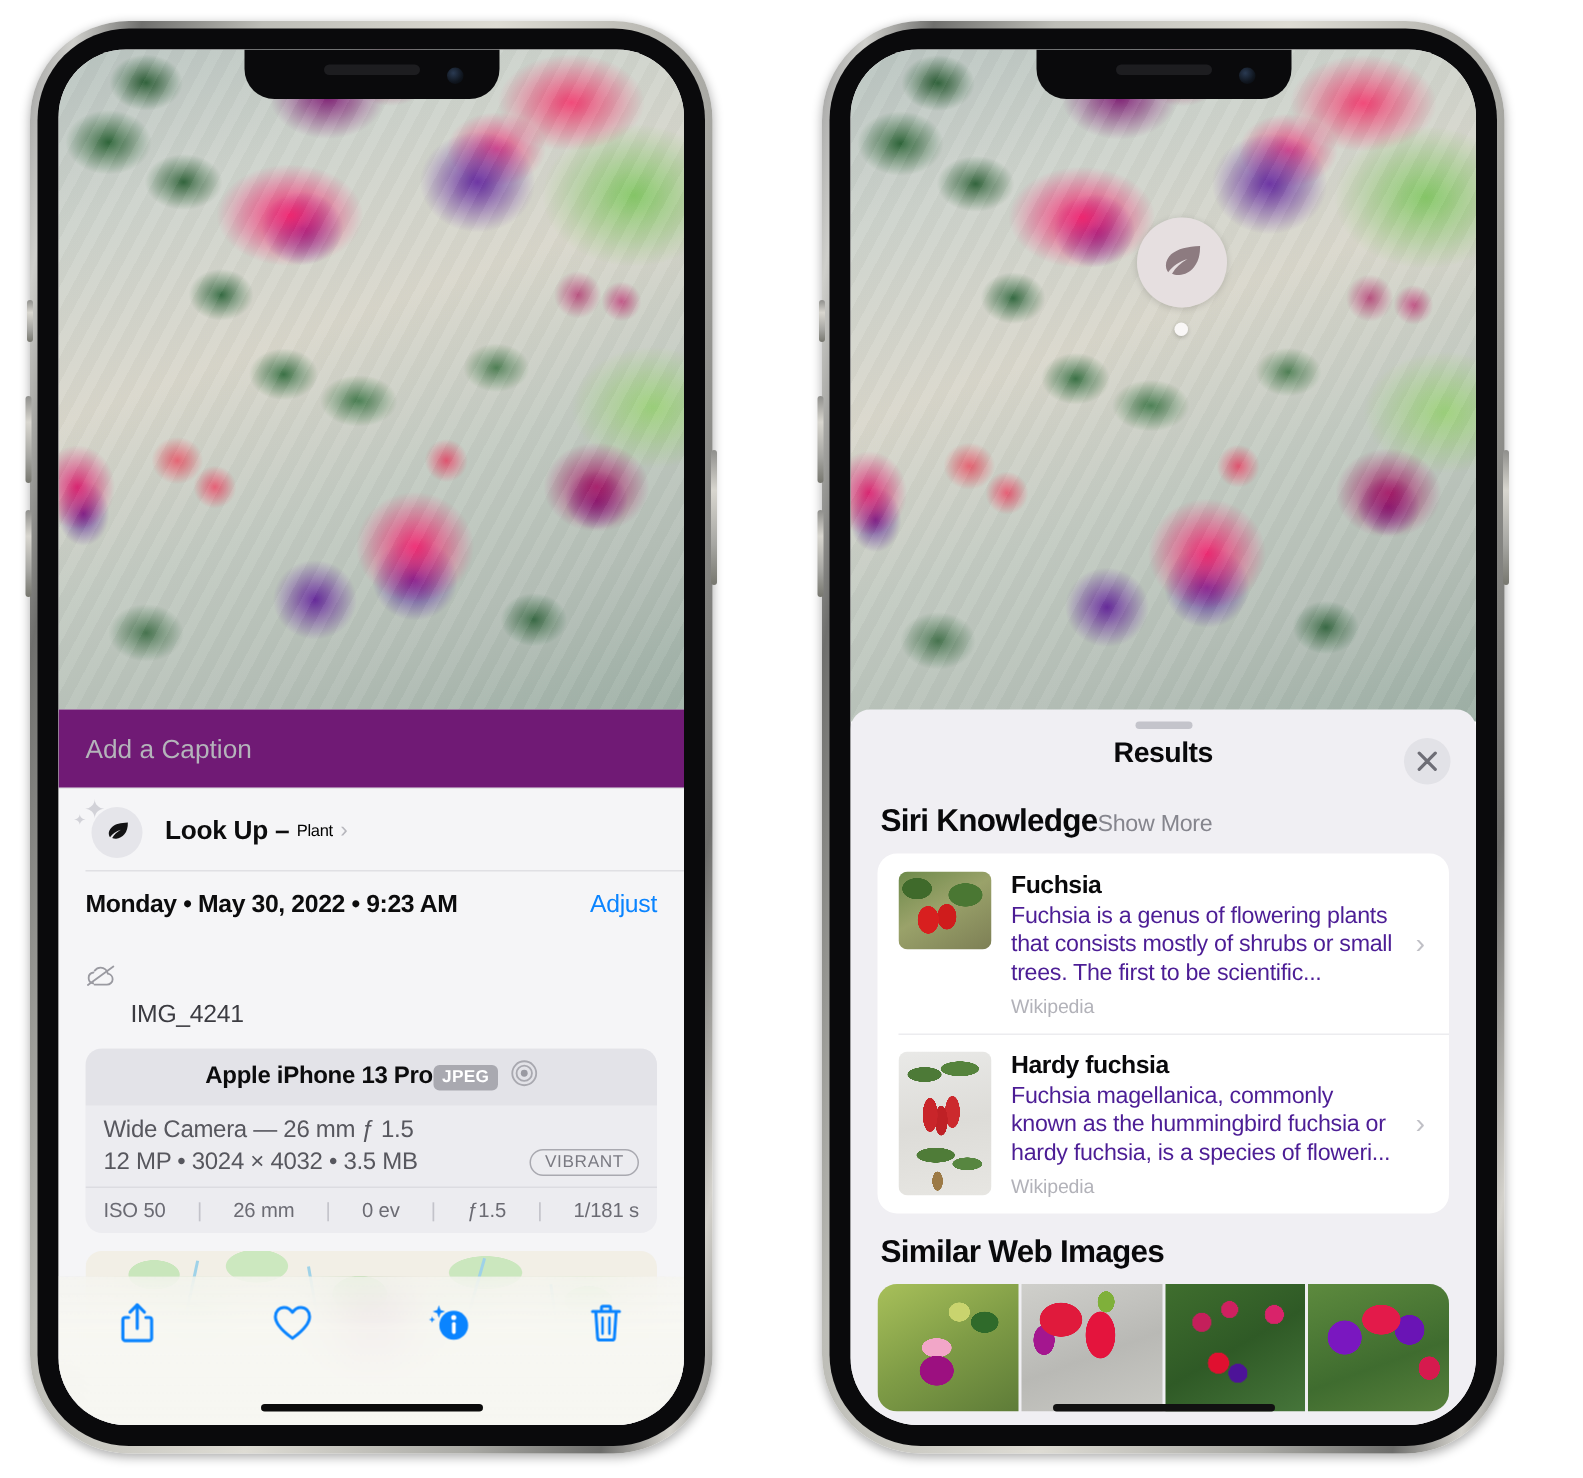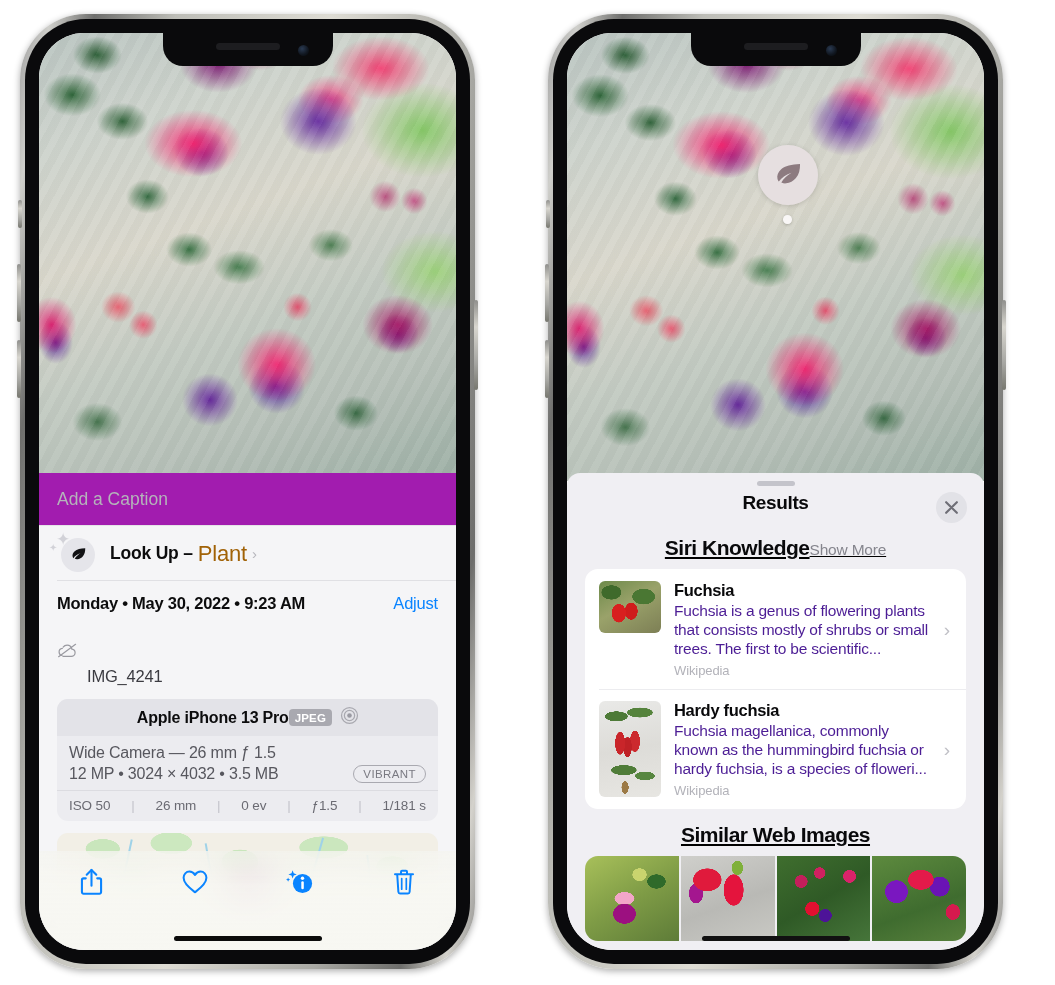--- a/index.html
+++ b/index.html
@@ -84,34 +84,34 @@
 
   
   .leaf-bubble{position:absolute;left:191px;top:112px;width:60px;height:60px;border-radius:50%;
      background:rgba(231,223,226,.92);display:flex;align-items:center;justify-content:center;z-index:12;
      box-shadow:0 1px 5px rgba(0,0,0,.16);}
   .leaf-dot{position:absolute;left:216px;top:182px;width:9px;height:9px;border-radius:50%;
      background:rgba(250,248,248,.97);z-index:12;box-shadow:0 1px 3px rgba(0,0,0,.2);}
 
   
   .info-sheet{position:absolute;left:0;right:0;top:440px;bottom:0;background:#f5f5f7;}
-  .caption-row{background:#a21caf;height:52px;display:flex;align-items:center;
+  .caption-row{background:#701a75;height:52px;display:flex;align-items:center;
      padding:0 18px;border-bottom:1px solid #e4e4e7;}
   .caption-ph{color:#b4b4ba;font-size:17.5px;}
 
   .lookup-row{height:55px;display:flex;align-items:center;padding:0 18px;position:relative;}
   .lookup-row:after{content:"";position:absolute;left:18px;right:0;bottom:0;height:1px;background:#e0e0e4;}
   .lookup-iconwrap{position:relative;width:40px;height:40px;margin-right:13px;}
   .lookup-circle{position:absolute;left:4px;top:4px;width:34px;height:34px;border-radius:50%;
      background:#e5e5ea;display:flex;align-items:center;justify-content:center;}
   .spark{position:absolute;color:#d2d2d8;line-height:1;}
   .spark.a{left:-1px;top:-3px;font-size:17px;}
   .spark.b{left:-8px;top:9px;font-size:10px;}
   .lookup-title{font-size:17.5px;font-weight:bold;color:#0c0c0d;letter-spacing:-.2px;}
-  .lookup-sub{font-size:22px;color:#a16207;margin-left:5px;letter-spacing:-.2px;}
+  .lookup-sub{font-size:11px;color:#000000;margin-left:5px;letter-spacing:-.2px;}
   .chev{color:#b6b6bc;font-size:15px;margin-left:5px;}
 
   .date-block{padding:13px 18px 0 18px;}
   .date-line{display:flex;align-items:baseline;justify-content:space-between;}
   .date-txt{font-size:16.5px;font-weight:bold;color:#0c0c0d;letter-spacing:-.25px;}
   .adjust{font-size:16.5px;color:#0a84ff;letter-spacing:-.2px;}
   .file-line{display:flex;align-items:center;margin-top:6px;}
   .file-name{font-size:16.5px;color:#3b3b41;margin-left:9px;letter-spacing:-.2px;margin-top:48px;}
 
   
@@ -160,21 +160,21 @@
   
   .results-sheet{position:absolute;left:0;right:0;top:440px;bottom:0;
      background:#f0eff3;border-top-left-radius:13px;border-top-right-radius:13px;overflow:hidden;}
   .grabber{position:absolute;left:50%;transform:translateX(-50%);top:8px;
      width:38px;height:5px;border-radius:3px;background:#c4c4cb;}
   .res-head{height:60px;display:flex;align-items:center;justify-content:center;position:relative;}
   .res-title{font-size:19px;font-weight:bold;color:#09090b;letter-spacing:-.35px;}
   .close-btn{position:absolute;right:17px;top:19px;width:31px;height:31px;border-radius:50%;
      background:#e2e2e7;display:flex;align-items:center;justify-content:center;}
 
-  .sec-head{display:flex;align-items:baseline;justify-content:center;padding:3px 20px 9px 20px;text-decoration:underline;}
+  .sec-head{display:flex;align-items:baseline;justify-content:flex-start;padding:3px 20px 9px 20px;}
   .sec-title{font-size:21px;font-weight:bold;color:#09090b;letter-spacing:-.5px;}
   .sec-more{font-size:15.5px;color:#85858d;letter-spacing:-.2px;}
 
   .card{margin:0 18px;background:#fff;border-radius:13px;overflow:hidden;}
   .kn-row{display:flex;padding:12px 12px 11px 14px;position:relative;}
   .kn-row + .kn-row:before{content:"";position:absolute;left:14px;right:0;top:0;height:1px;background:#ececef;}
   .kn-thumb{width:62px;min-width:62px;height:52px;border-radius:6px;overflow:hidden;margin-right:13px;}
   .kn-thumb.t1{background:
       radial-gradient(ellipse 10px 13px at 32% 62%, #d81f1f, #d81f1f 70%, rgba(216,31,31,0) 72%),
       radial-gradient(ellipse 9px 12px at 52% 58%, #cf1c1c, #cf1c1c 70%, rgba(207,28,28,0) 72%),

